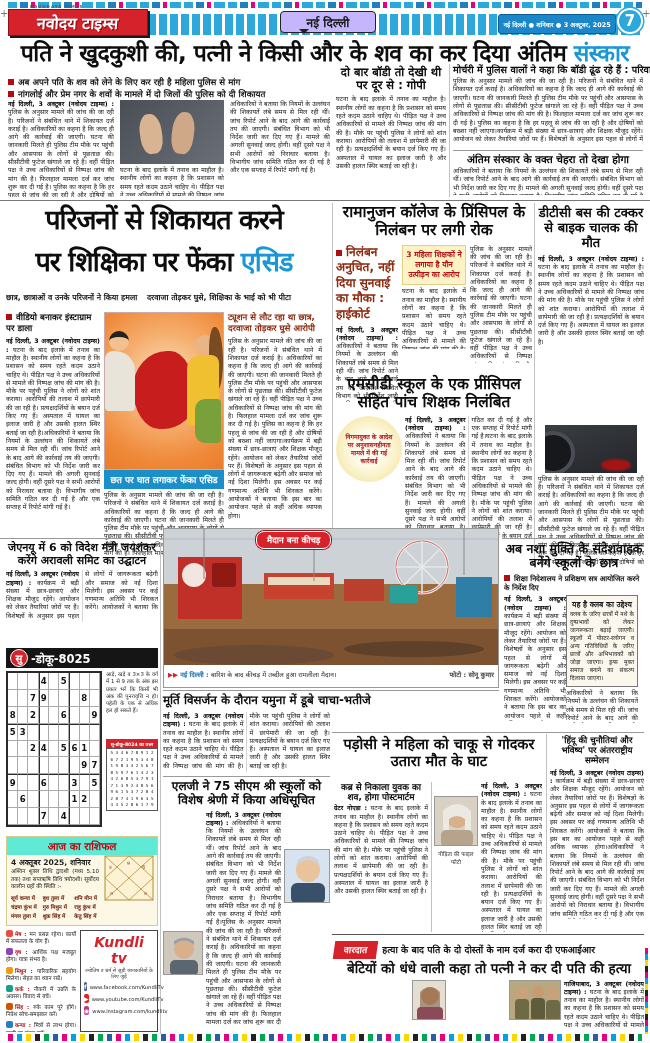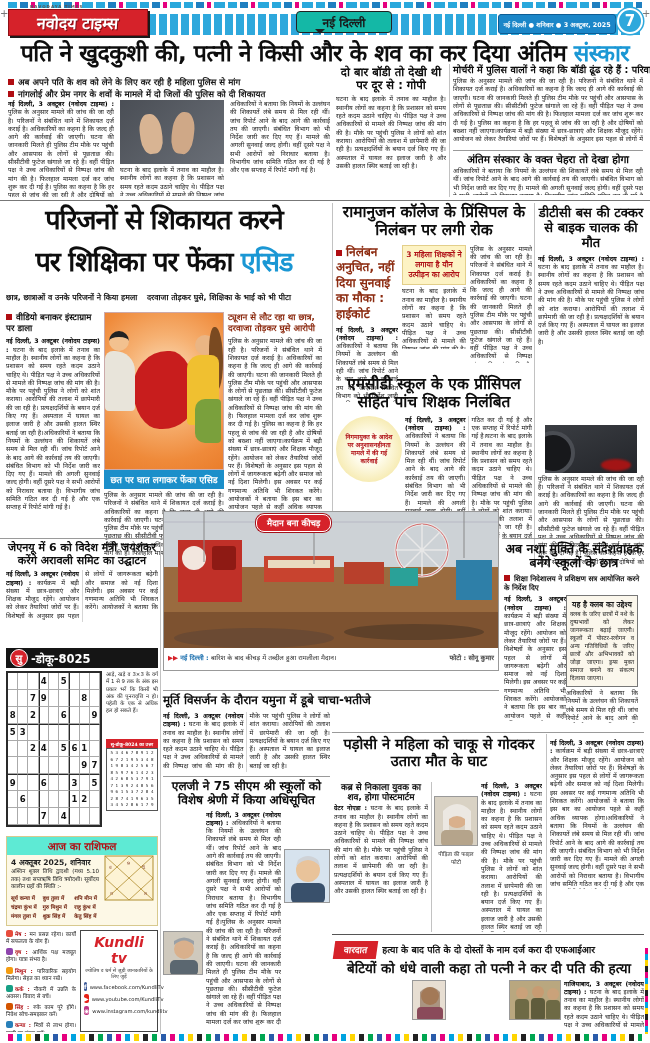--- a/index.html
+++ b/index.html
@@ -39,21 +39,21 @@
     background:repeating-linear-gradient(90deg,#2ea8dc 0 8px,#ffffff 8px 11px);
   }
   .logo-top { left:30px; top:4px; font-size:4px; color:#555; letter-spacing:1px; font-weight:700;}
   .logo-box {
     left:8px; top:9px; width:140px; height:27px; background:#d6222a;
     border:1px solid #8e1117; display:flex; align-items:center; justify-content:center;
     box-shadow:2px 2px 0 #1a1a1a;
   }
   .logo-box span { color:#fff; font-weight:700; font-size:16px; transform:skewX(-4deg); text-shadow:1px 1px 0 #7e0d13; white-space:nowrap;}
   .edition-badge {
-    left:296px; top:11px; width:96px; height:22px; background:#14b8a6; border:1.5px solid #222;
+    left:280px; top:11px; width:96px; height:22px; background:#c4b5fd; border:1.5px solid #222;
     border-radius:4px; display:flex; align-items:center; justify-content:center;
     font-weight:700; font-size:12px;
   }
   .edition-badge:after{content:""; position:absolute; left:18px; bottom:-7px; border:5px solid transparent; border-top-color:#222;}
   .date-pill {
     left:498px; top:14px; width:118px; height:20px; background:#1b86c8; border:1px solid #0d5d95;
     border-radius:3px; color:#fff; font-size:6.4px; font-weight:700;
     display:flex; align-items:center; justify-content:center; white-space:nowrap;
   }
   .page-circle {
@@ -258,21 +258,21 @@
     </div>
     <div class="bt" style="height:92px;"><span>पुलिस के अनुसार मामले की जांच की जा रही है। परिजनों ने संबंधित थाने में शिकायत दर्ज कराई है। अधिकारियों का कहना है कि जल्द ही आगे की कार्रवाई की जाएगी। घटना की जानकारी मिलते ही पुलिस टीम मौके पर पहुंची और आसपास के लोगों से पूछताछ की। सीसीटीवी फुटेज खंगाले जा रहे हैं। वहीं पीड़ित पक्ष ने उच्च अधिकारियों से निष्पक्ष जांच की मांग की है। फिलहाल मामला दर्ज कर जांच शुरू कर दी गई है। पुलिस का कहना है कि हर पहलू से जांच की जा रही है और दोषियों को बख्शा नहीं जाएगा।</span></div>
   </div>
 
   <div class="rule" style="left:0;top:538px;width:160px;"></div>
   <div class="abs" style="left:6px;top:542px;width:152px;height:98px;">
     <div class="hl" style="font-size:11px;">जेएनयू में 6 को विदेश मंत्री जयशंकर करेंगे अरावली समिट का उद्घाटन</div>
     <div class="bt c2" style="height:52px;margin-top:3px;"><b>नई दिल्ली, 3 अक्टूबर (नवोदय टाइम्स) : </b><span>कार्यक्रम में बड़ी संख्या में छात्र-छात्राएं और शिक्षक मौजूद रहेंगे। आयोजन को लेकर तैयारियां जोरों पर हैं। विशेषज्ञों के अनुसार इस पहल से लोगों में जागरूकता बढ़ेगी और समाज को नई दिशा मिलेगी। इस अवसर पर कई गणमान्य अतिथि भी शिरकत करेंगे। आयोजकों ने बताया कि इस बार का आयोजन पहले से कहीं अधिक व्यापक होगा।</span></div>
   </div>
 
-  <div class="abs" style="left:163px;top:511px;width:336px;height:160px;border:1px solid #999;">
+  <div class="abs" style="left:163px;top:528px;width:336px;height:160px;border:1px solid #999;">
     <svg width="334" height="136">
       <rect width="334" height="60" fill="#cdd2d6"></rect>
       <rect y="55" width="334" height="81" fill="#9a6b3f"></rect>
       <rect y="100" width="334" height="36" fill="#7d5230"></rect>
       <ellipse cx="90" cy="126" rx="80" ry="10" fill="#6b4a33"></ellipse>
       <ellipse cx="250" cy="120" rx="70" ry="8" fill="#5f4129"></ellipse>
       <circle cx="258" cy="38" r="26" fill="none" stroke="#e8e8e8" stroke-width="3"></circle>
       <circle cx="258" cy="38" r="26" fill="none" stroke="#d46a6a" stroke-width="1"></circle>
       <path d="M258 12 v52 M232 38 h52 M240 20 l36 36 M276 20 l-36 36" stroke="#e8e8e8" stroke-width="1.5"></path>
       <rect x="14" y="28" width="64" height="62" fill="#c03028"></rect>
@@ -352,20 +352,21 @@
   </div>
   <div class="vr" style="left:431px;top:782px;height:150px;"></div>
 
   <div class="abs" style="left:334px;top:782px;width:94px;height:150px;">
     <div class="hl" style="font-size:8.8px;">कब्र से निकाला युवक का शव, होगा पोस्टमार्टम</div>
     <div class="bt" style="height:122px;margin-top:2px;"><b>ग्रेटर नोएडा :</b> <span>घटना के बाद इलाके में तनाव का माहौल है। स्थानीय लोगों का कहना है कि प्रशासन को समय रहते कदम उठाने चाहिए थे। पीड़ित पक्ष ने उच्च अधिकारियों से मामले की निष्पक्ष जांच की मांग की है। मौके पर पहुंची पुलिस ने लोगों को शांत कराया। आरोपियों की तलाश में छापेमारी की जा रही है। प्रत्यक्षदर्शियों के बयान दर्ज किए गए हैं। अस्पताल में घायल का इलाज जारी है और उसकी हालत स्थिर बताई जा रही है।</span></div>
   </div>
 
   <div class="vr" style="left:546px;top:734px;height:198px;"></div>
   <div class="abs" style="left:550px;top:736px;width:94px;height:196px;">
+    <div class="hl" style="font-size:8.6px;">'हिंदू की चुनौतियां और भविष्य' पर अंतरराष्ट्रीय सम्मेलन</div>
     <div class="bt" style="height:150px;margin-top:3px;"><b>नई दिल्ली, 3 अक्टूबर (नवोदय टाइम्स) : </b><span>कार्यक्रम में बड़ी संख्या में छात्र-छात्राएं और शिक्षक मौजूद रहेंगे। आयोजन को लेकर तैयारियां जोरों पर हैं। विशेषज्ञों के अनुसार इस पहल से लोगों में जागरूकता बढ़ेगी और समाज को नई दिशा मिलेगी। इस अवसर पर कई गणमान्य अतिथि भी शिरकत करेंगे। आयोजकों ने बताया कि इस बार का आयोजन पहले से कहीं अधिक व्यापक होगा।</span><span>अधिकारियों ने बताया कि नियमों के उल्लंघन की शिकायतें लंबे समय से मिल रही थीं। जांच रिपोर्ट आने के बाद आगे की कार्रवाई तय की जाएगी। संबंधित विभाग को भी निर्देश जारी कर दिए गए हैं। मामले की अगली सुनवाई जल्द होगी। वहीं दूसरे पक्ष ने सभी आरोपों को निराधार बताया है। विभागीय जांच समिति गठित कर दी गई है और एक सप्ताह में रिपोर्ट मांगी गई है।</span></div>
   </div>
 
   <div class="rule" style="left:332px;top:934px;width:312px;background:#555;"></div>
   <div class="abs" style="left:334px;top:938px;width:310px;height:94px;">
     <div>
       <span class="chip">वारदात</span>
       <span class="kicker">हत्या के बाद पति के दो दोस्तों के नाम दर्ज करा दी एफआईआर</span>
     </div>
     <div class="hl" style="font-size:13.5px;margin-top:2px;white-space:nowrap;">बेटियों को धंधे वाली कहा तो पत्नी ने कर दी पति की हत्या</div>

